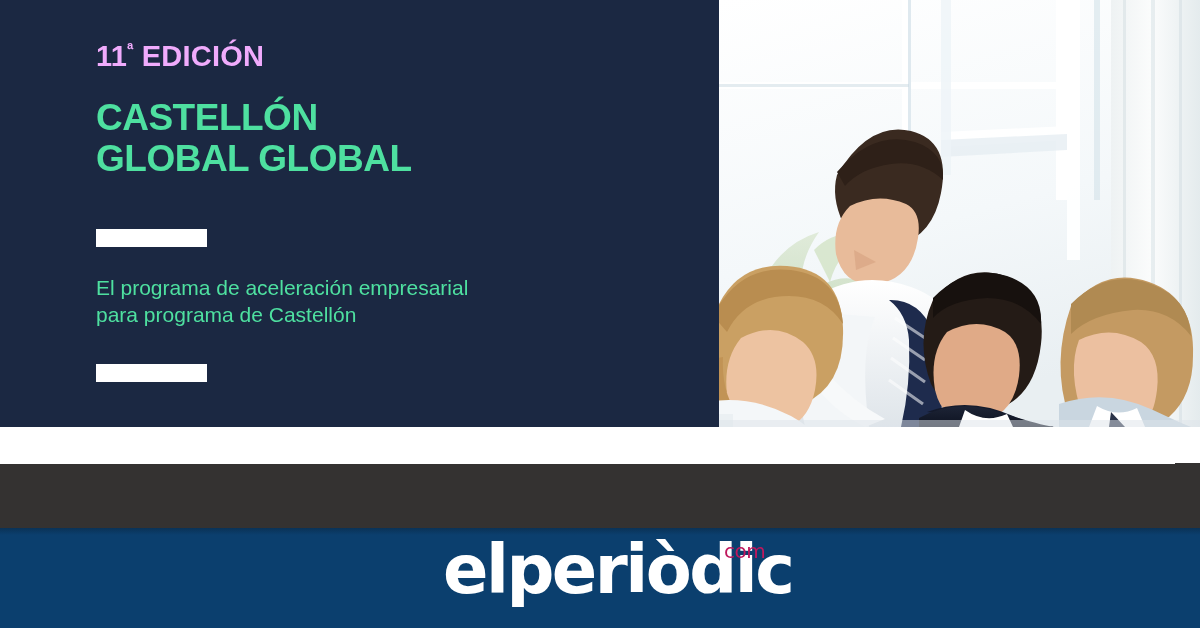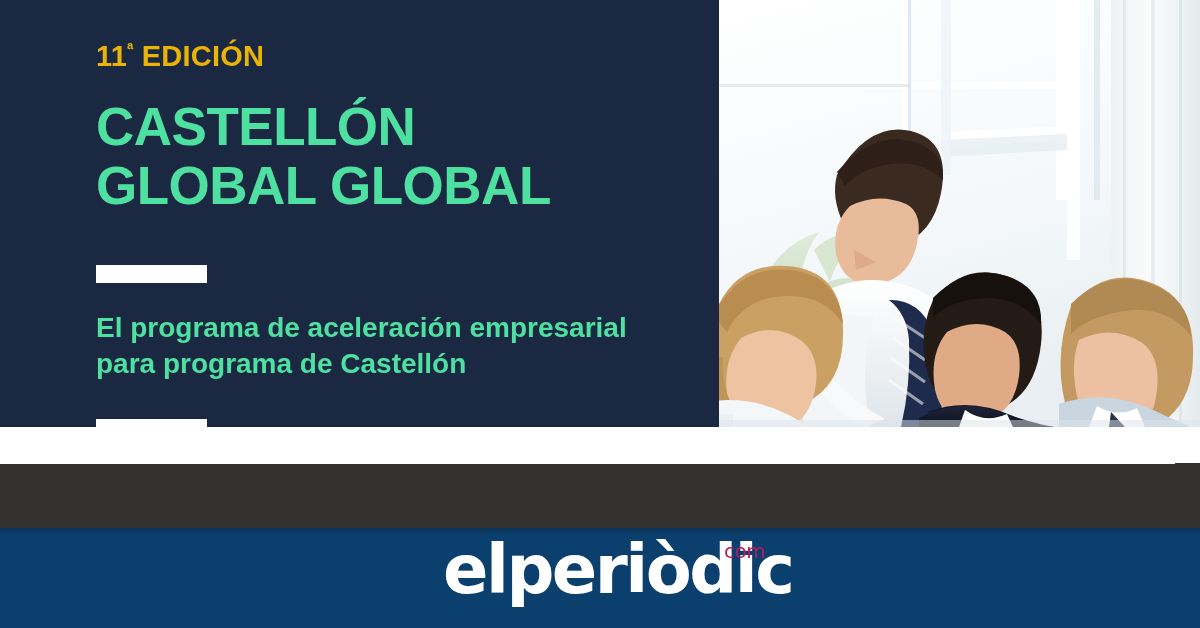--- a/index.html
+++ b/index.html
@@ -38,54 +38,54 @@
     height: 427px;
     background: #1b2842;
   }
   .banner-copy {
     position: absolute;
     left: 96px;
     top: 42px;
     width: 600px;
   }
   .edition {
-    color: #eab308;
+    color: #f0abfc;
     font-size: 29px;
     font-weight: bold;
     letter-spacing: 0.2px;
     line-height: 1;
     margin: 0 0 26px 0;
     white-space: nowrap;
   }
   .edition sup {
     font-size: 17px;
     vertical-align: super;
     line-height: 0;
   }
   .headline {
     color: #4ee0a0;
-    font-size: 53px;
+    font-size: 37px;
     font-weight: bold;
     line-height: 1.12;
     letter-spacing: -0.5px;
     margin: 0;
     white-space: nowrap;
   }
   .rule {
     width: 111px;
     height: 18px;
     background: #ffffff;
     margin: 0;
   }
   .rule-one { margin-top: 49px; }
   .rule-two { margin-top: 36px; }
   .tagline {
     color: #4ee0a0;
-    font-size: 28px;
-    font-weight: bold;
+    font-size: 21px;
+    font-weight: normal;
     line-height: 1.3;
     margin: 27px 0 0 0;
   }
 
   
   .banner-photo {
     position: absolute;
     left: 719px;
     top: 0;
     width: 481px;

